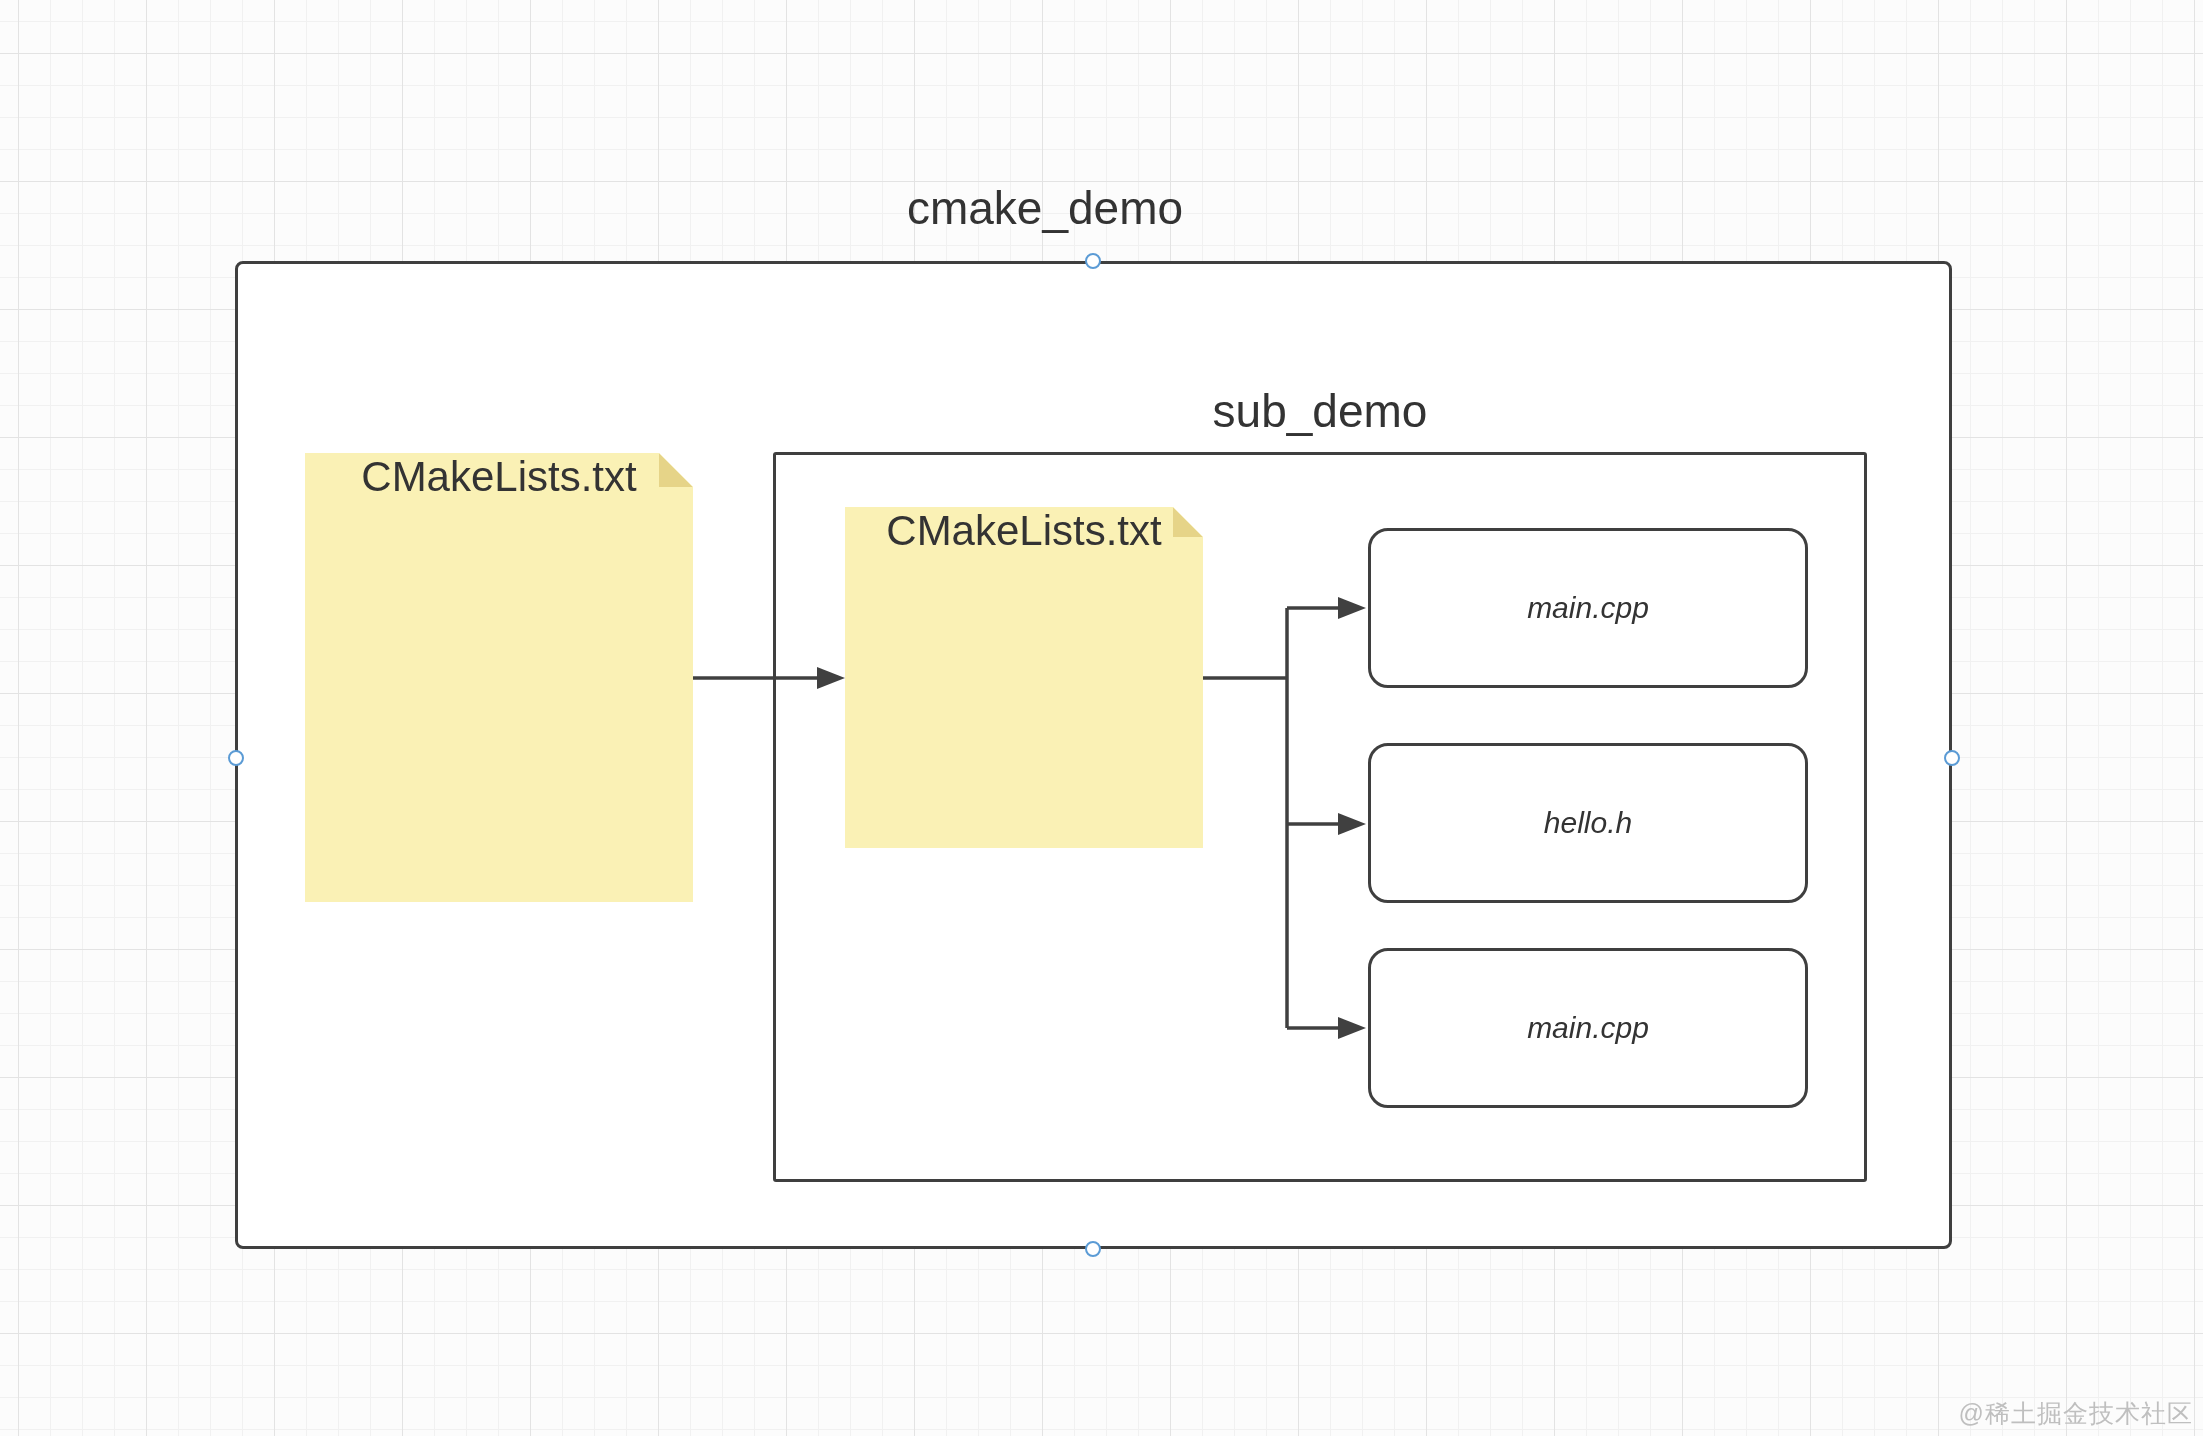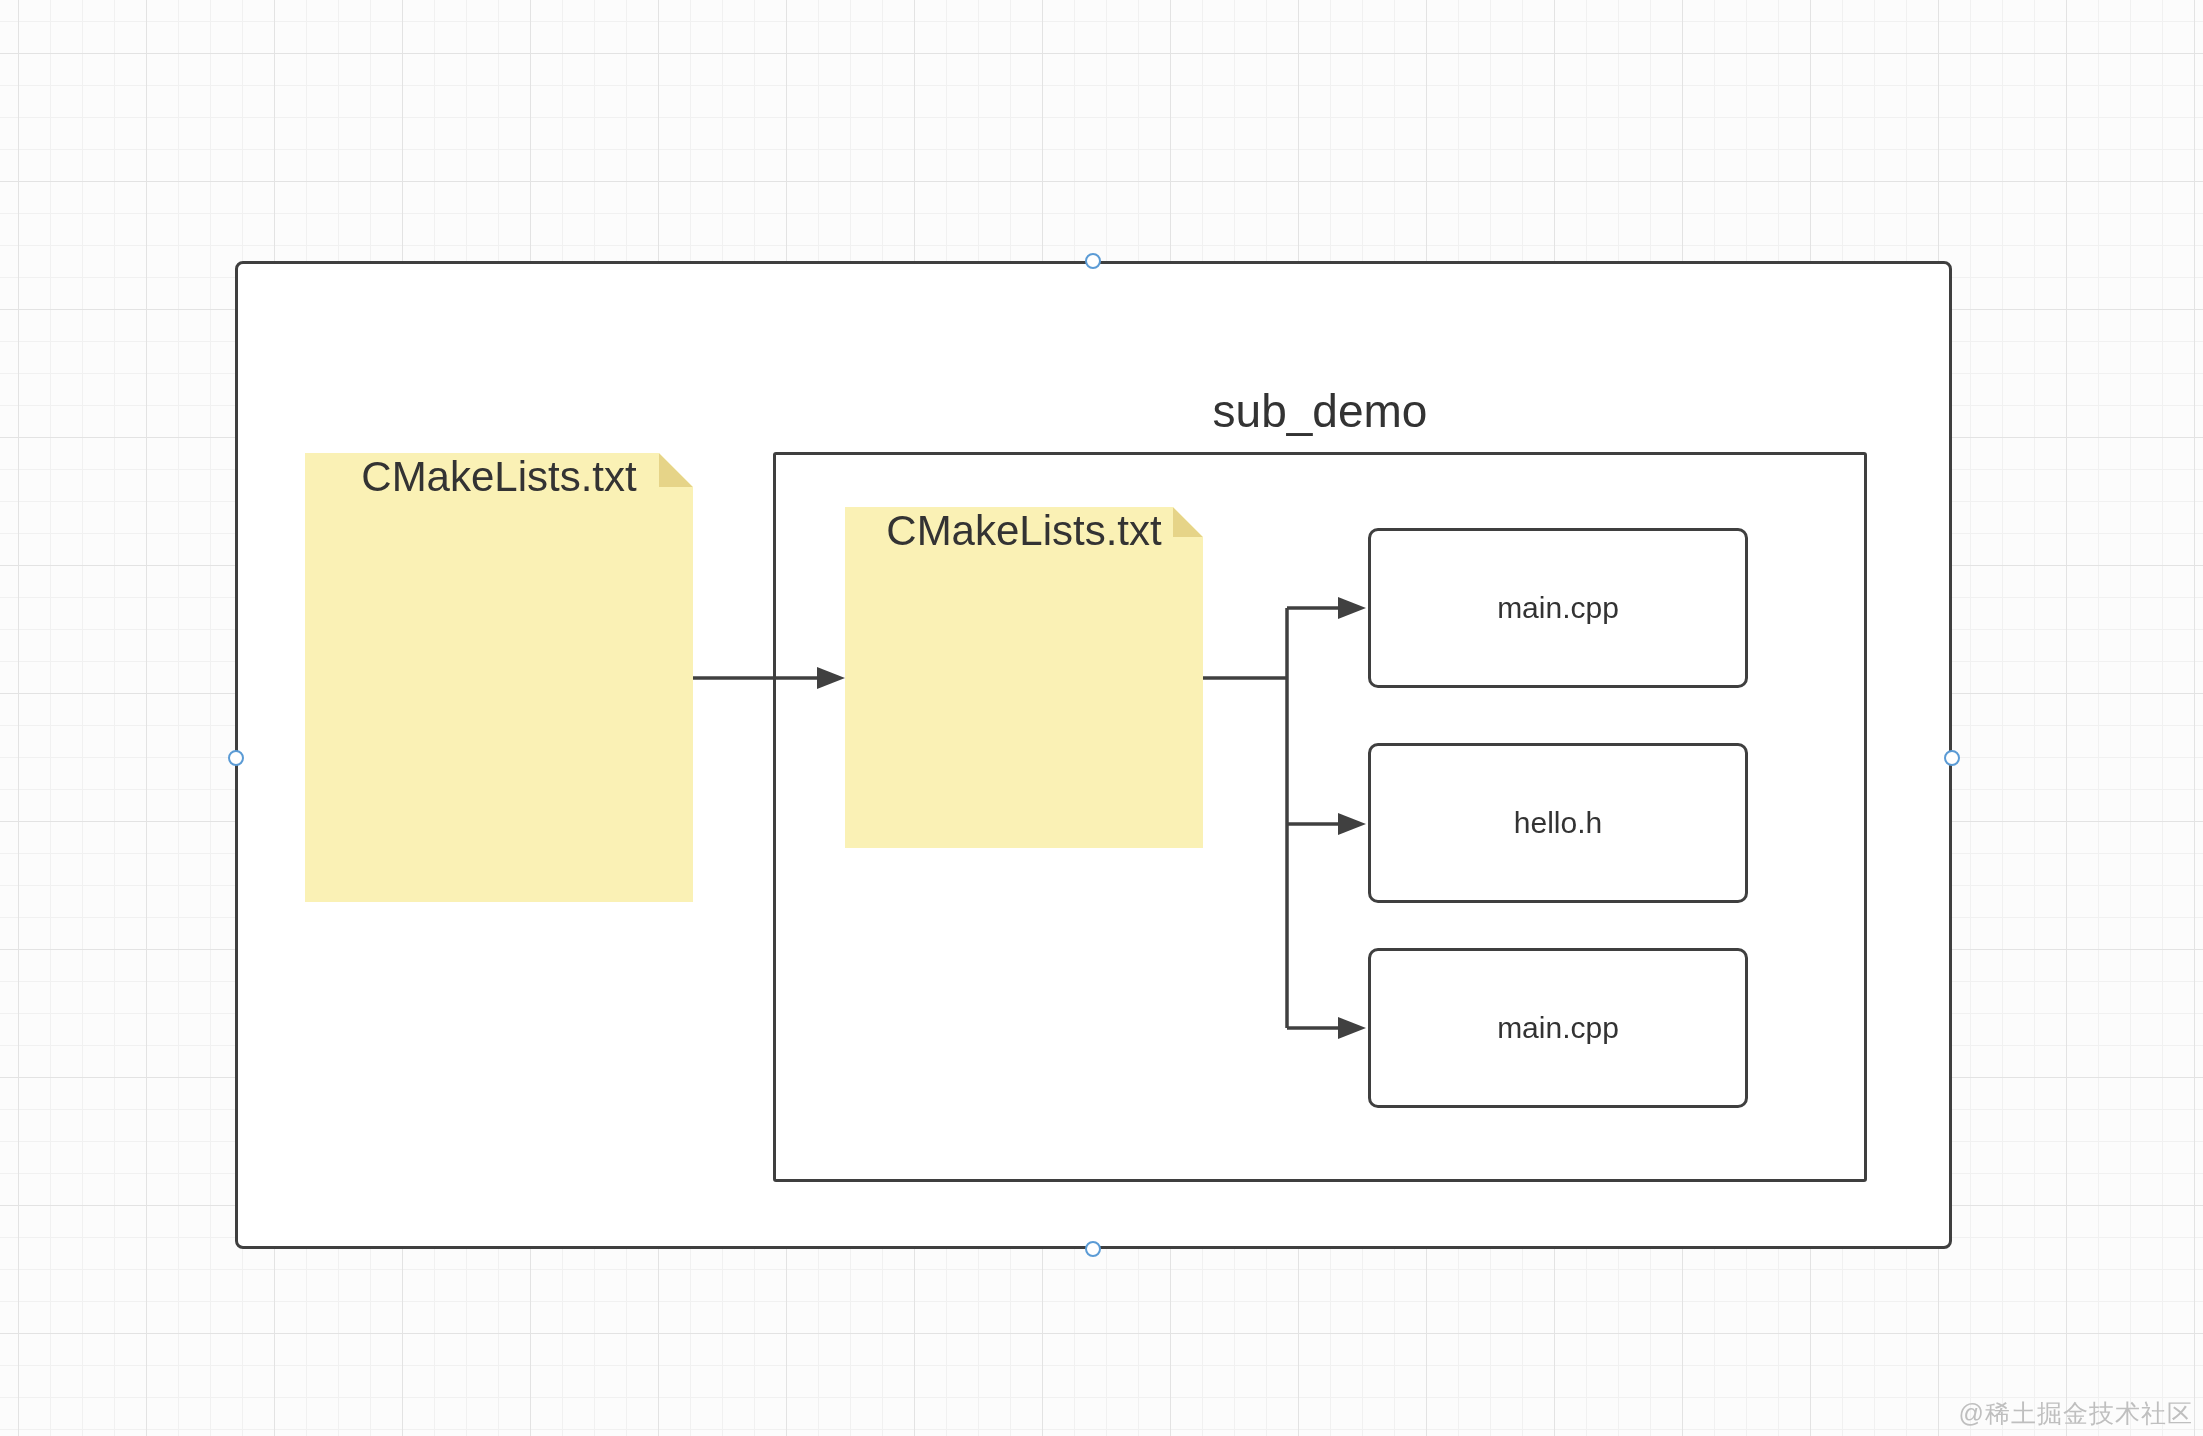--- a/index.html
+++ b/index.html
@@ -40,44 +40,45 @@
     clip-path:polygon(0 0, calc(100% - 34px) 0, 100% 34px, 100% 100%, 0 100%); }
   .note-sub{ left:845px; top:507px; width:358px; height:341px;
     clip-path:polygon(0 0, calc(100% - 30px) 0, 100% 30px, 100% 100%, 0 100%); }
   .note .fold{
     position:absolute; top:0; right:0; background:var(--note-fold,#E6D488);
     clip-path:polygon(0 0, 100% 100%, 0 100%);
   }
   .note-root .fold{ width:34px; height:34px; }
   .note-sub .fold{ width:30px; height:30px; }
   .file-box{
-    position:absolute; left:1368px; width:380px; height:160px;
-    background:#ffffff; border:3px solid var(--shape-border,#3f3f3f); border-radius:10px;
+    position:absolute; left:1368px; width:440px; height:160px;
+    background:#ffffff; border:3px solid var(--shape-border,#3f3f3f); border-radius:20px;
     display:flex; align-items:center; justify-content:center;
-    font-size:30px; color:var(--text,#333); box-sizing:border-box;
+    font-size:30px; color:var(--text,#333); box-sizing:border-box;font-style:italic;
   }
   .file-main{ top:528px; }
   .file-helloh{ top:743px; }
   .file-hellocpp{ top:948px; }
   .connector-layer{ position:absolute; left:0; top:0; width:2203px; height:1436px; }
   .handle{
     position:absolute; width:12px; height:12px; border-radius:50%;
     background:#ffffff; border:2px solid var(--handle-stroke,#5B9BD5);
     box-sizing:content-box; margin-left:-8px; margin-top:-8px;
   }
   .watermark{
     position:absolute; right:10px; bottom:6px; font-size:25px;
     color:var(--watermark,#BFBFBF); letter-spacing:1px; white-space:nowrap;
   }
 </style>
 </head>
 <body>
 
 <div class="canvas">
 
+  <div class="diagram-title">cmake_demo</div>
 
   <div class="group-box outer-box"></div>
 
   <div class="handle" style="left:1093px; top:261px;"></div>
   <div class="handle" style="left:1093px; top:1249px;"></div>
   <div class="handle" style="left:236px; top:758px;"></div>
   <div class="handle" style="left:1952px; top:758px;"></div>
 
   <div class="group-box sub-box"></div>
   <div class="sub-label">sub_demo</div>

